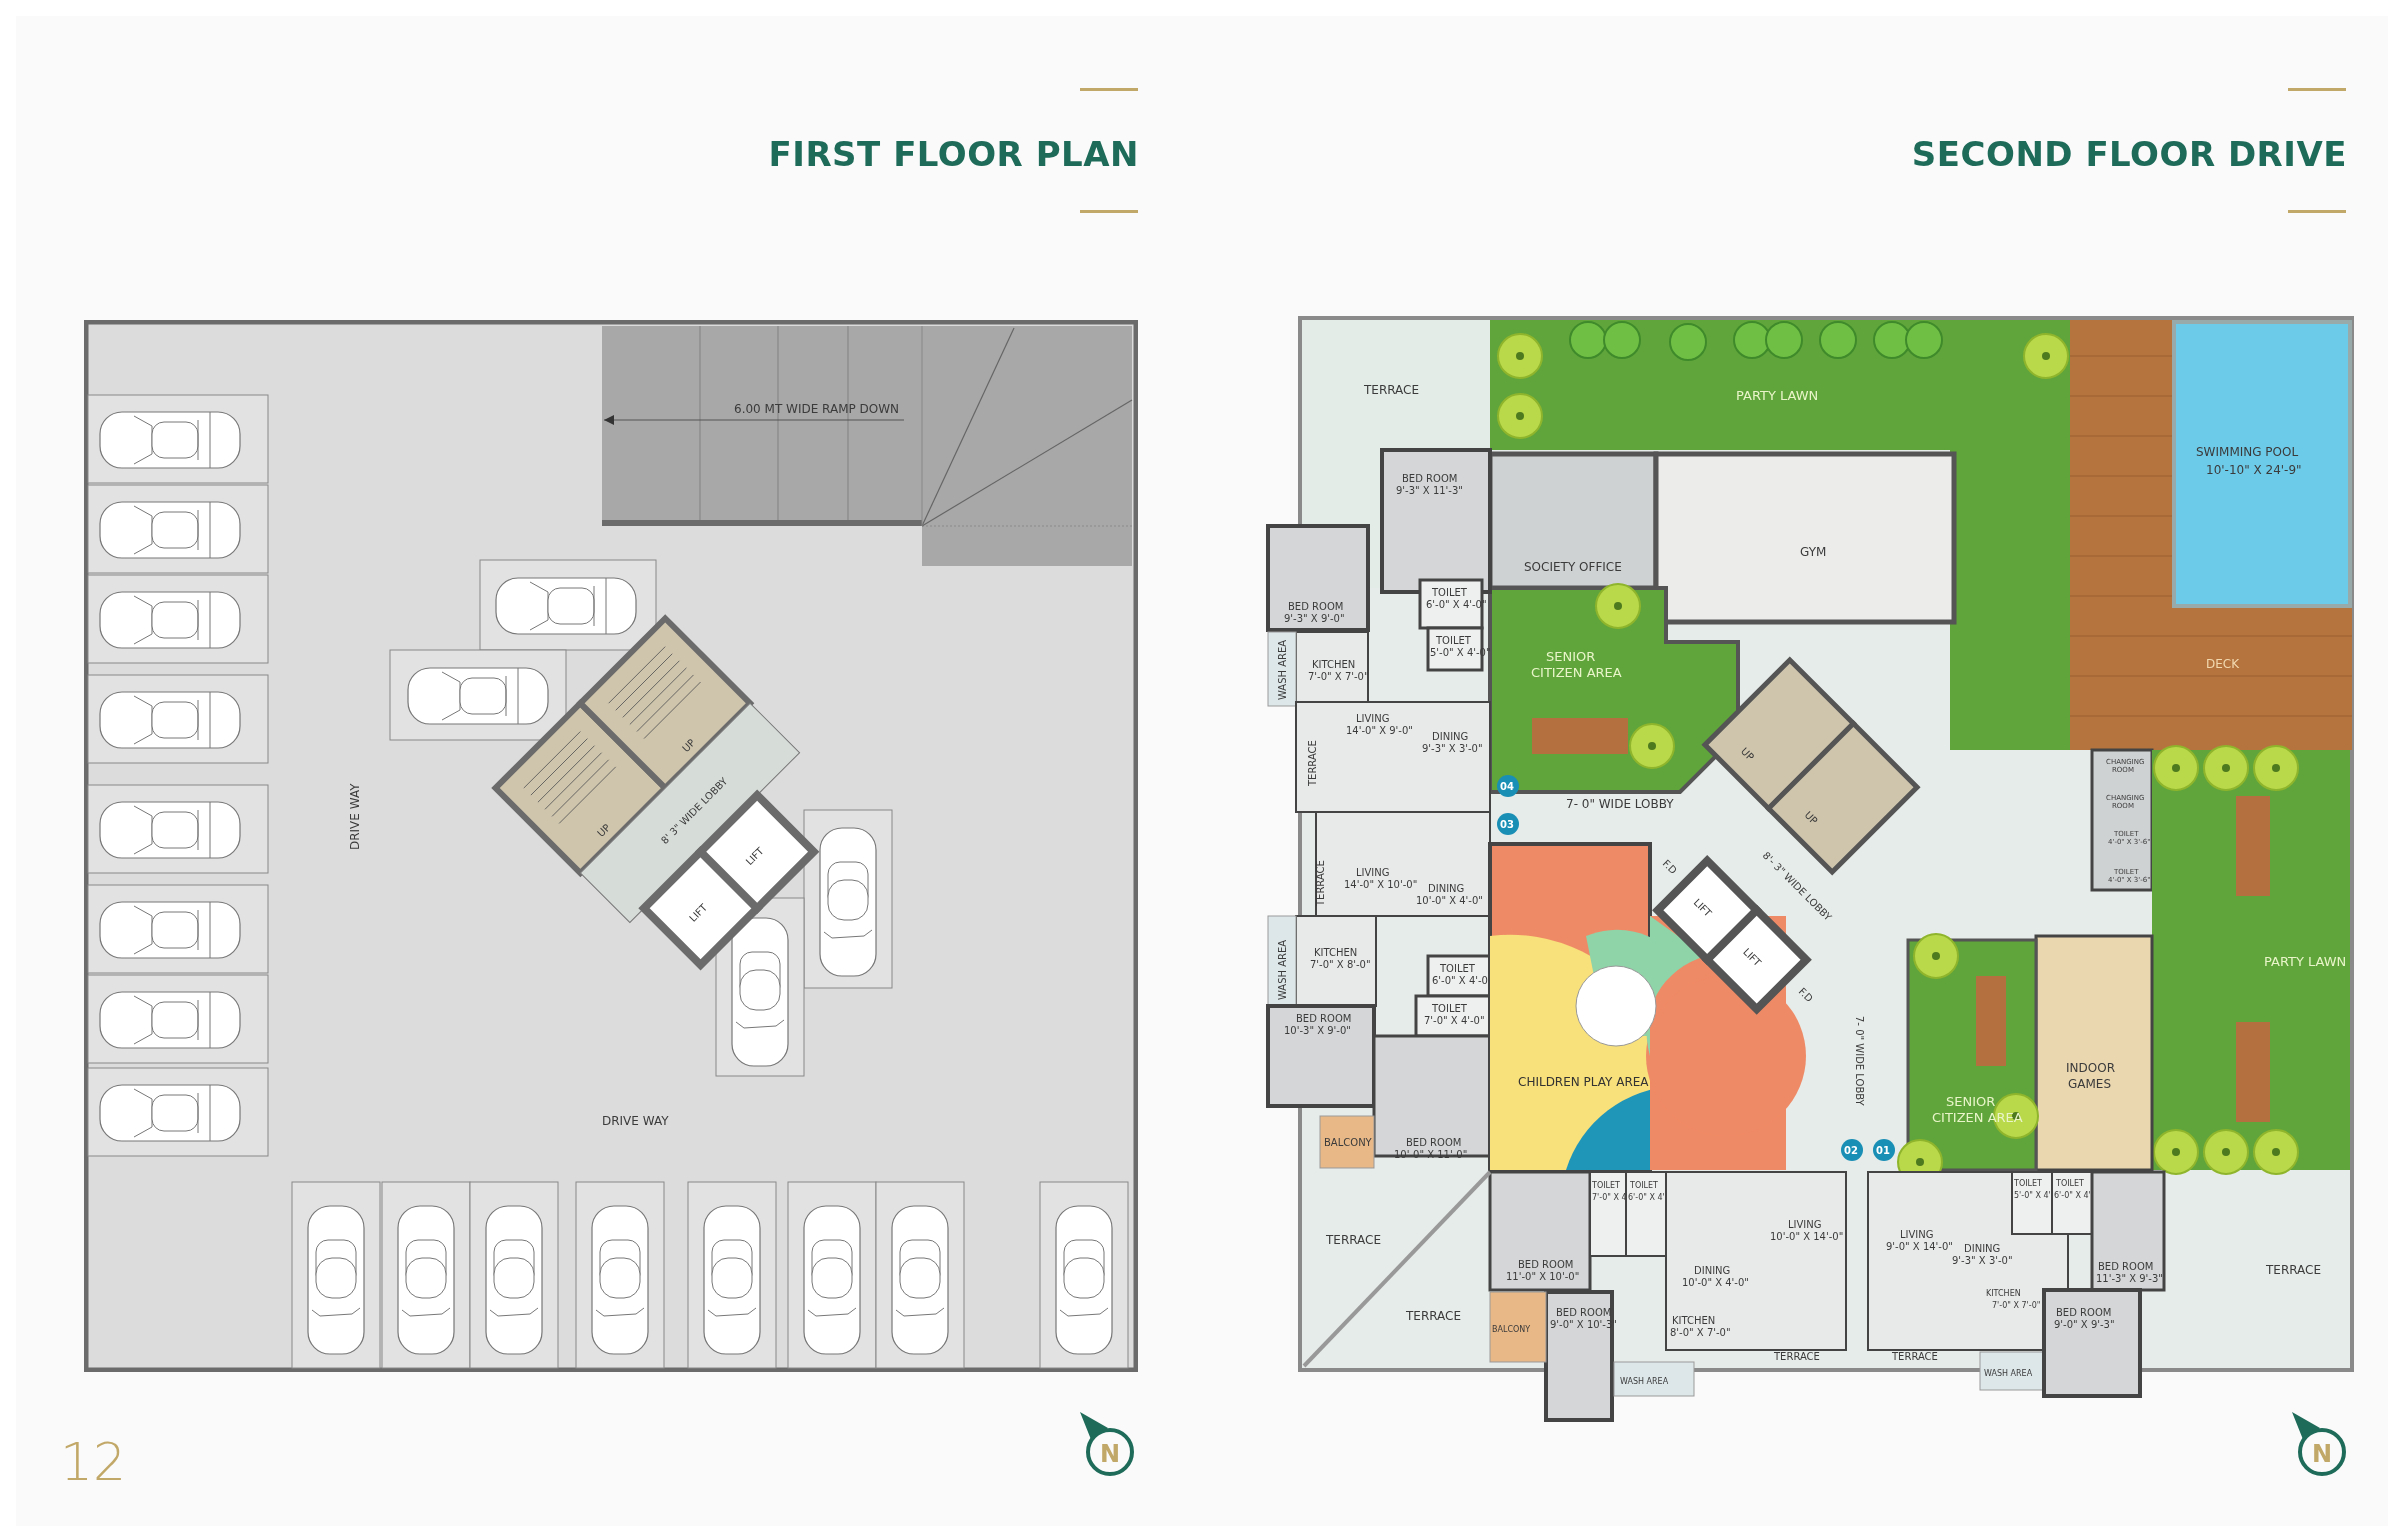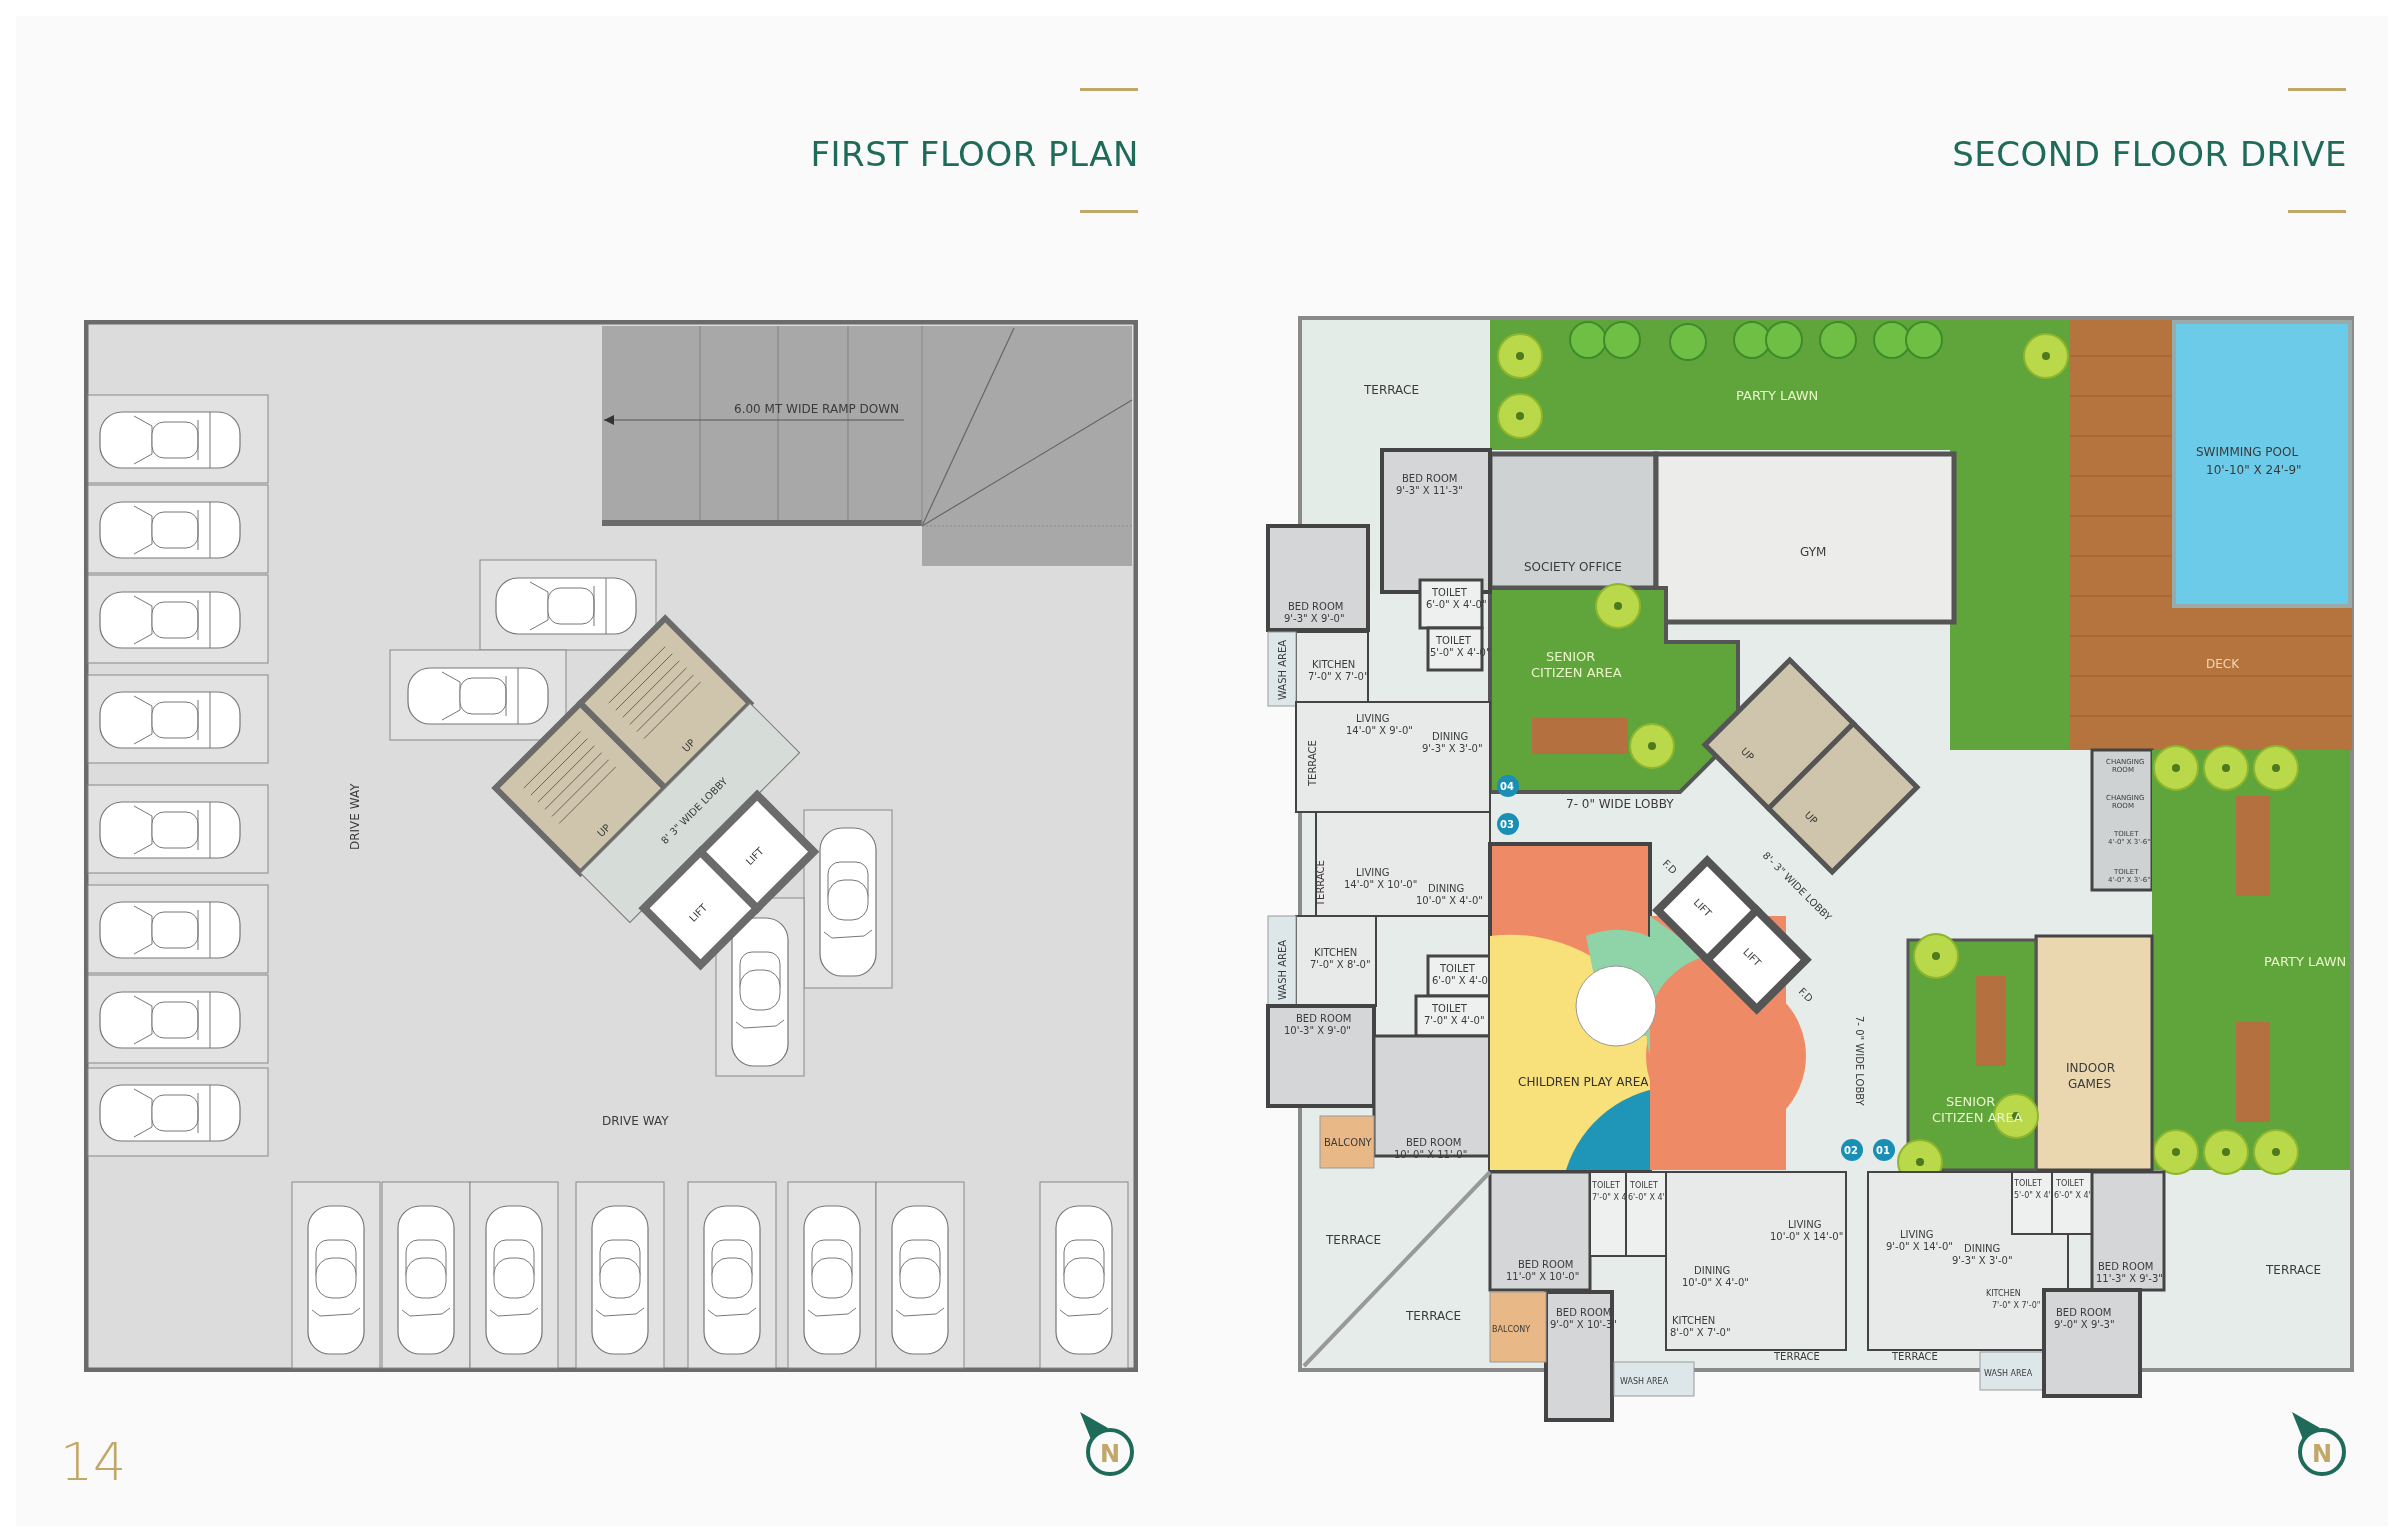--- a/index.html
+++ b/index.html
@@ -1,18 +1,18 @@
 <!DOCTYPE html>
 <html><head>
 <meta charset="utf-8">
 <style>
   html,body{margin:0;padding:0;background:#ffffff;}
   body{width:2403px;height:1539px;position:relative;overflow:hidden;font-family:"DejaVu Sans","Liberation Sans",sans-serif;}
   .page{position:absolute;left:16px;top:16px;width:2372px;height:1510px;background:#fafafa;}
-  .title{position:absolute;color:#1f6b5a;font-family:"DejaVu Sans",sans-serif;font-weight:400;font-size:34px;letter-spacing:0.5px;white-space:nowrap;text-align:right;}
+  .title{position:absolute;color:#1f6b5a;font-family:"DejaVu Sans",sans-serif;font-weight:700;font-size:34px;letter-spacing:0.5px;white-space:nowrap;text-align:right;}
   .rule{position:absolute;height:3px;background:#c2a868;width:58px;}
   .pageno{position:absolute;left:60px;top:1432px;color:#c2a868;font-size:52px;font-weight:300;font-family:"DejaVu Sans",sans-serif;}
   .north{position:absolute;width:60px;height:70px;}
   .plan{position:absolute;}
   svg text{font-family:"DejaVu Sans",sans-serif;}
   .lbl{font-size:12px;fill:#3b3b3b;}
   .lbls{font-size:10px;fill:#3b3b3b;}
   .lblw{font-size:13px;fill:#e9f5c9;}
 </style>
 </head>
@@ -21,21 +21,21 @@
 <div class="page"></div>
 
 <div class="rule" style="left:1080px;top:88px;"></div>
 <div class="title" style="right:1264px;top:134px;">FIRST FLOOR PLAN</div>
 <div class="rule" style="left:1080px;top:210px;"></div>
 
 <div class="rule" style="left:2288px;top:88px;"></div>
 <div class="title" style="right:56px;top:134px;">SECOND FLOOR DRIVE</div>
 <div class="rule" style="left:2288px;top:210px;"></div>
 
-<div class="pageno">14</div>
+<div class="pageno">12</div>
 
 <svg class="plan" style="left:84px;top:320px;" width="1054" height="1052" viewBox="0 0 1054 1052">
   <defs>
     <g id="carH">
       <rect x="8" y="10" width="140" height="56" rx="22" fill="#fff" stroke="#777" stroke-width="1.2"></rect>
       <path d="M42 14 L60 24 L60 52 L42 62" fill="none" stroke="#777" stroke-width="1"></path>
       <rect x="60" y="20" width="46" height="36" rx="12" fill="#fff" stroke="#777" stroke-width="1"></rect>
       <line x1="106" y1="18" x2="106" y2="58" stroke="#777" stroke-width="1"></line>
       <line x1="118" y1="10" x2="118" y2="66" stroke="#777" stroke-width="1"></line>
     </g>

